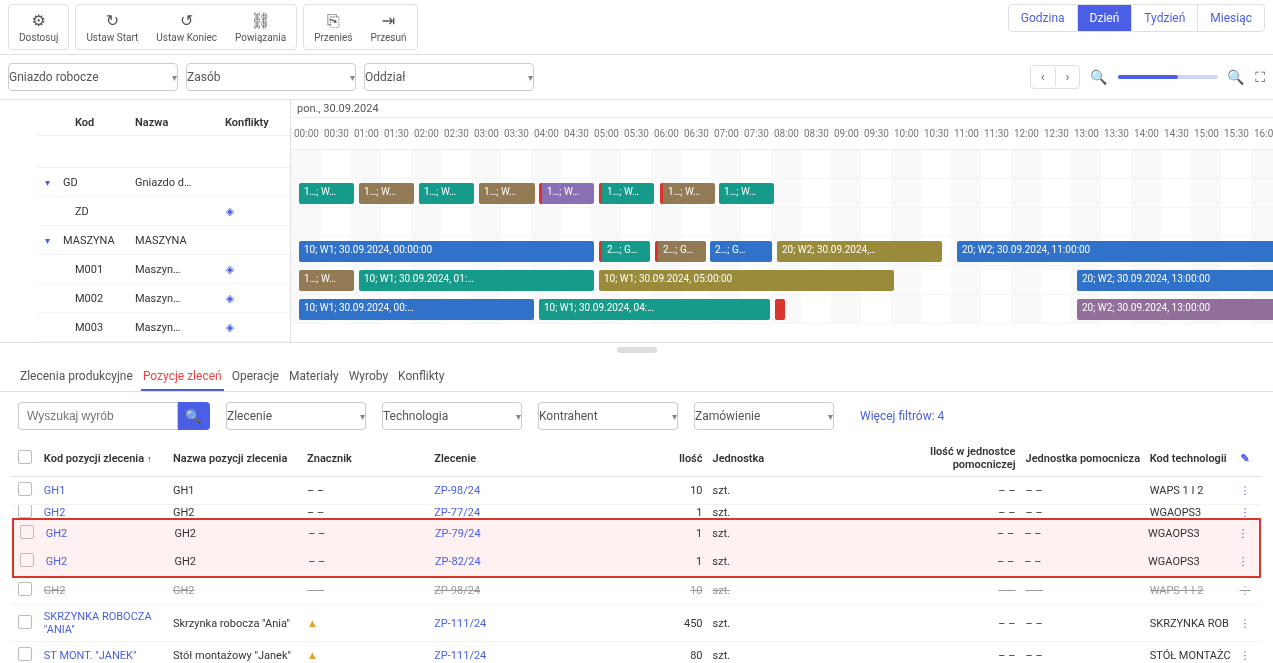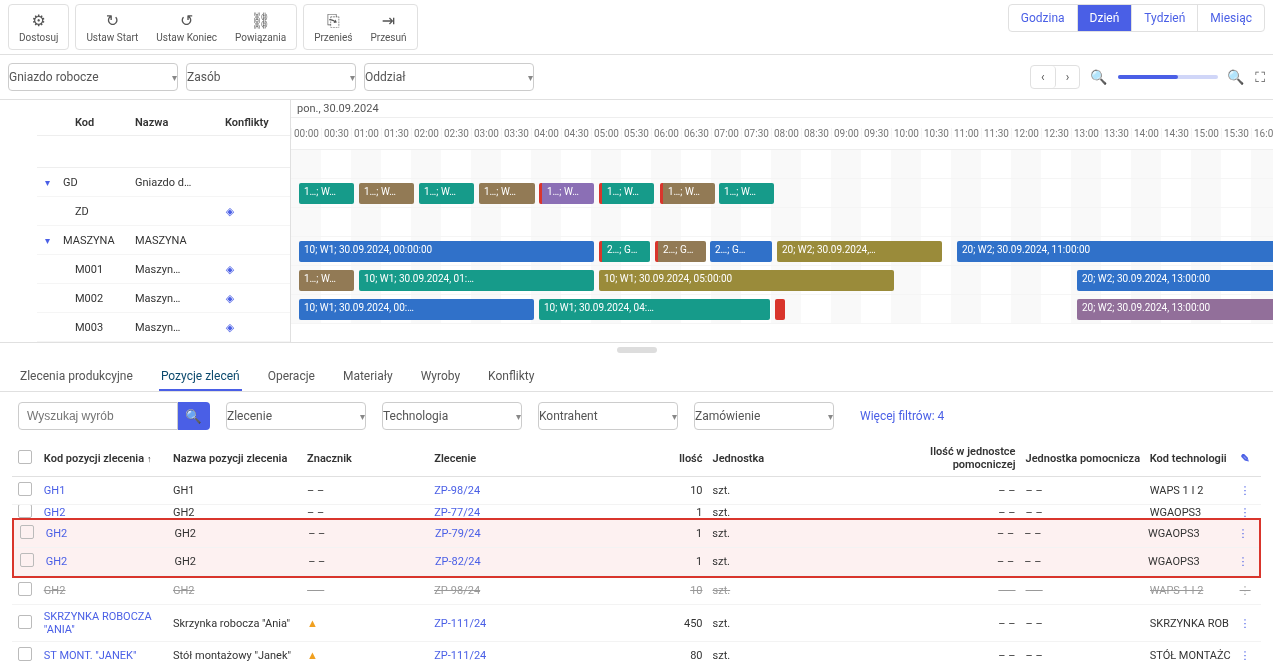--- a/index.html
+++ b/index.html
@@ -39,23 +39,23 @@
 
 .gantt-right { flex: 1; overflow: hidden; position: relative; }
 .date-hdr { padding: 2px 6px; font-size: 11px; color: #555; border-bottom: 1px solid #eee; }
 .time-hdr { display: flex; font-size: 10px; color: #777; border-bottom: 1px solid #eee; height: 32px; align-items: center; }
 .time-hdr span { flex-shrink: 0; width: 30px; text-align: left; border-left: 1px solid #f5f5f5; padding-left: 2px; }
 .gr-row { height: 29px; border-bottom: 1px solid #f5f5f5; position: relative; }
 .gr-row.stripe { background-image: repeating-linear-gradient(to right, #f9f9f9 0, #f9f9f9 30px, #fff 30px, #fff 60px); background-size: 60px 100%; }
 .bar { position: absolute; top: 4px; height: 21px; border-radius: 2px; color: #fff; font-size: 10px; padding: 3px 5px; white-space: nowrap; overflow: hidden; cursor: pointer; }
 .drag-handle { height: 6px; background: #ddd; width: 40px; margin: 4px auto; border-radius: 3px; cursor: row-resize; }
 
-.tabs { display: flex; gap: 24px; padding: 6px 18px 0; border-bottom: 1px solid #e0e0e0; }
+.tabs { display: flex; gap: 6px; padding: 6px 18px 0; border-bottom: 1px solid #e0e0e0; }
 .tab { padding: 6px 2px; font-size: 12px; cursor: pointer; color: #555; border-bottom: 2px solid transparent; }
-.tab.active { color: #0c4a6e; border-bottom-color: #4a5fe6; }
+.tab.active { color: #ef4444; border-bottom-color: #4a5fe6; }
 
 .filters2 { display: flex; gap: 16px; padding: 10px 18px; align-items: center; }
 .search-wrap { display: flex; }
 .search-inp { border: 1px solid #ccc; border-radius: 4px 0 0 4px; padding: 6px 8px; width: 160px; font-size: 12px; }
 .search-btn { background: #4a5fe6; color: #fff; border: none; width: 32px; border-radius: 0 4px 4px 0; cursor: pointer; display: flex; align-items: center; justify-content: center; }
 .more-filters { color: #4a5fe6; font-size: 12px; cursor: pointer; margin-left: 10px; }
 
 .grid { padding: 0 12px; }
 .ghead, .grow { display: flex; align-items: center; font-size: 11px; padding: 5px 6px; }
 .ghead { font-weight: 600; border-bottom: 1px solid #e0e0e0; }

